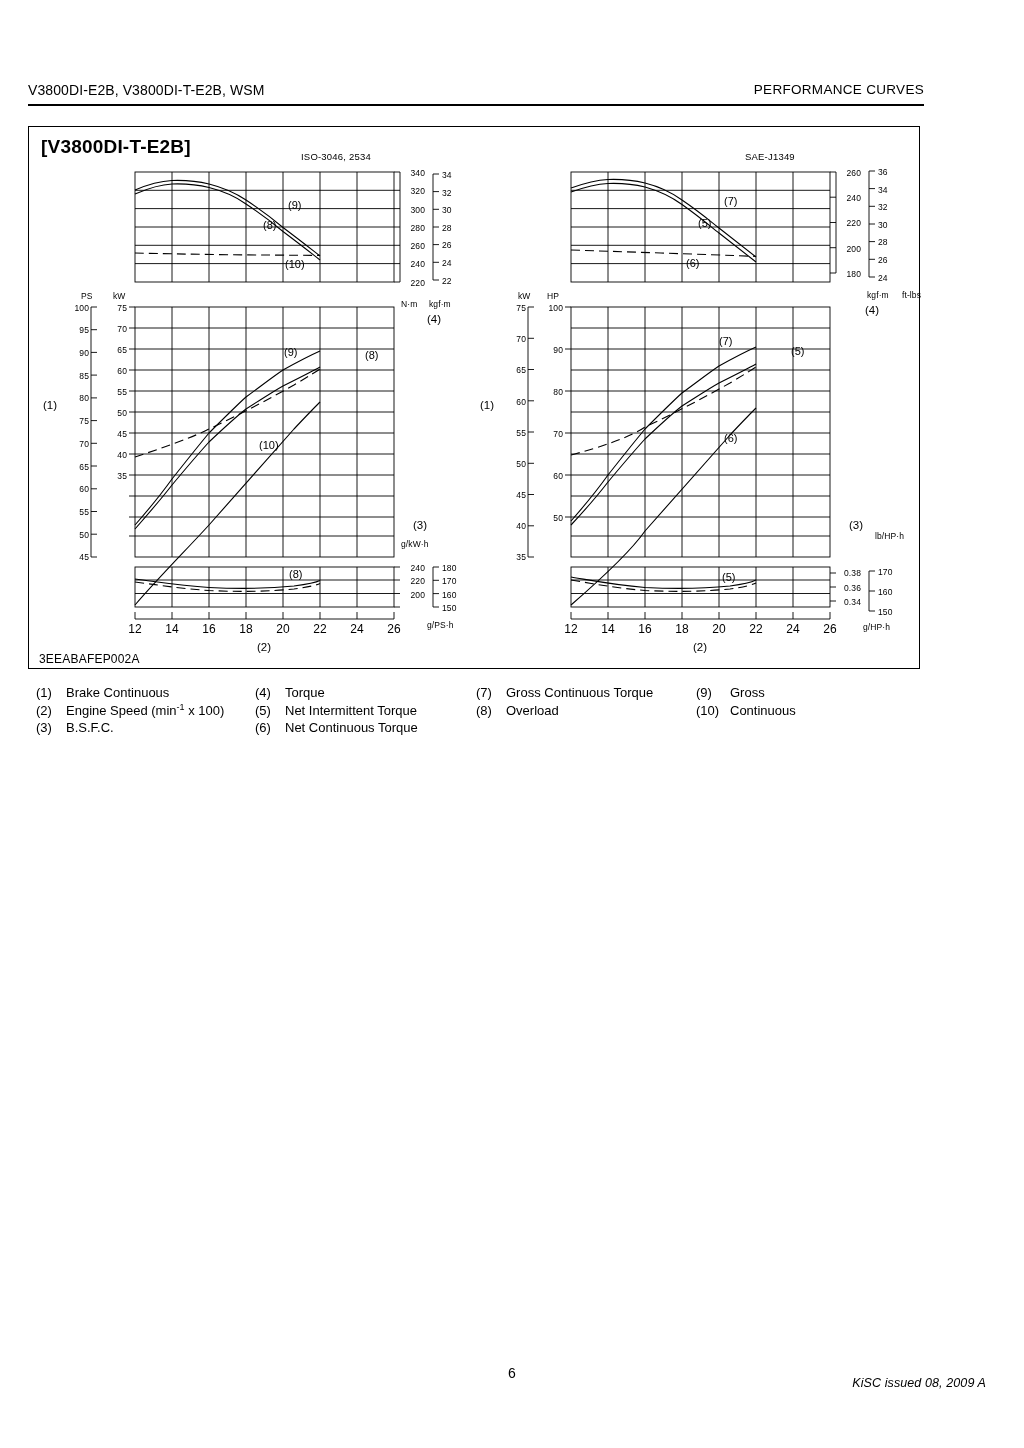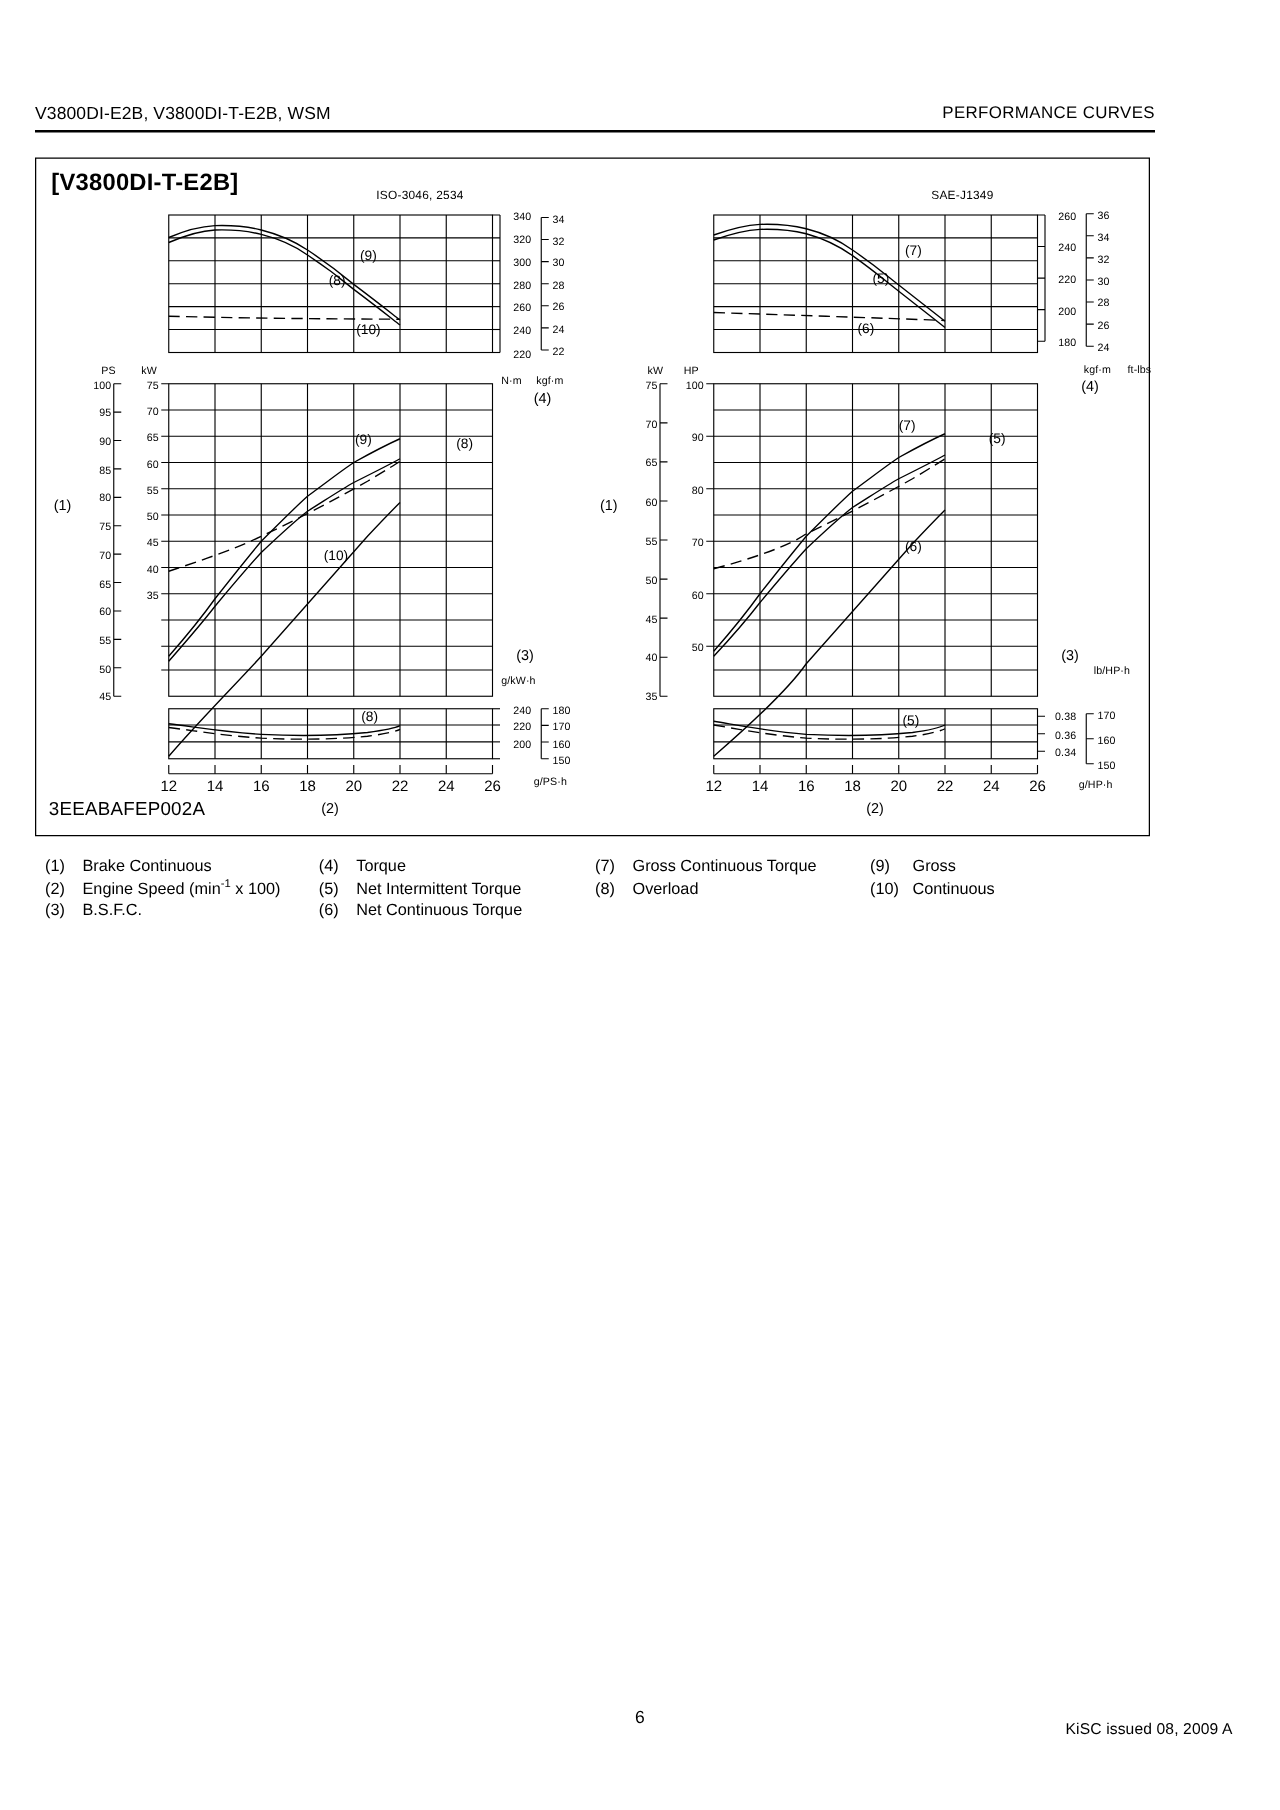--- a/index.html
+++ b/index.html
@@ -63,22 +63,22 @@
     position: absolute;
     left: 12px;
     top: 9px;
     font-size: 19px;
     font-weight: bold;
     letter-spacing: 0.2px;
   }
   #drawing-number {
     position: absolute;
     left: 10px;
-    bottom: 12px;
-    font-size: 15px;
+    bottom: 2px;
+    font-size: 12px;
     letter-spacing: 0.2px;
   }
 
   
   .chart-block {
     position: absolute;
     top: 0;
     height: 100%;
   }
   .std-label {
@@ -166,20 +166,21 @@
     top: 1365px;
     text-align: center;
     font-size: 14px;
   }
   #footer-right {
     position: absolute;
     right: 38px;
     top: 1376px;
     font-size: 12.5px;
     letter-spacing: 0.1px;
+    font-style: italic;
   }
 </style>
 </head>
 <body>
 
 <div id="page-header">
   <div class="hdr-left">V3800DI-E2B, V3800DI-T-E2B, WSM</div>
   <div class="hdr-right">PERFORMANCE CURVES</div>
 </div>
 <div id="header-rule"></div>

